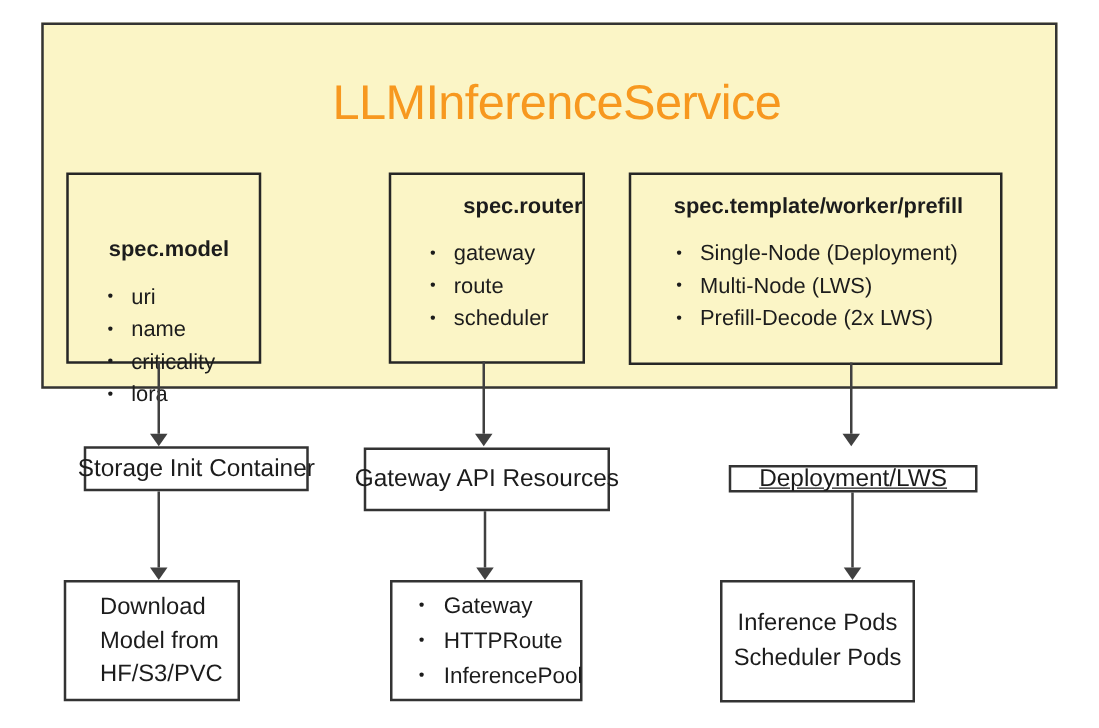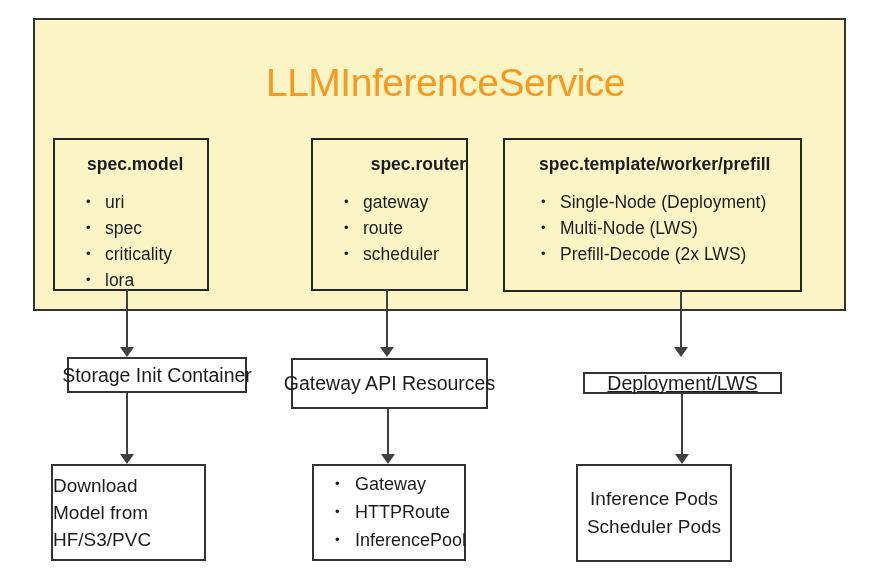--- a/index.html
+++ b/index.html
@@ -49,21 +49,21 @@
   .spec-list .li{
     display:flex;align-items:baseline;
     line-height:25px;white-space:nowrap;
   }
   .dot{
     width:19px;flex:0 0 19px;
     font-size:13px;
     position:relative;top:-2px;
   }
   .box-model{left:18px;top:118px;width:156px;height:153px;}
-  .box-model .spec-title{padding-left:32px;}
+  .box-model .spec-title{padding-left:32px;margin-top:35px;}
   .box-model .spec-list{padding-left:31px;}
   .box-router{left:276px;top:118px;width:157px;height:153px;}
   .box-router .spec-title{padding-left:13px;text-align:right;}
   .box-router .spec-list{padding-left:31px;}
   .box-template{left:468px;top:118px;width:299px;height:154px;}
   .box-template .spec-title{padding-left:34px;}
   .box-template .spec-list{padding-left:36px;}
   
   .mid-box{
     position:absolute;
@@ -77,21 +77,21 @@
   .mid-gateway{left:291px;top:358px;width:197px;height:51px;}
   .mid-deployment{left:583px;top:372px;width:199px;height:22px;text-decoration:underline;}
   
   .bottom-box{
     position:absolute;
     background:#ffffff;
     border:2px solid var(--border-dark);
     display:flex;flex-direction:column;justify-content:center;
     font-size:19px;line-height:27px;
   }
-  .bottom-download{left:51px;top:464px;width:155px;height:97px;}
+  .bottom-download{left:51px;top:464px;width:141px;height:97px;padding-left:27px;}
   .bottom-gwlist{left:312px;top:464px;width:154px;height:97px;font-size:18px;}
   .bottom-gwlist .li{display:flex;align-items:baseline;padding-left:21px;white-space:nowrap;}
   .bottom-gwlist .dot{width:20px;flex:0 0 20px;}
   .bottom-pods{left:576px;top:464px;width:156px;height:98px;text-align:center;line-height:28px;}
   .bb-line{white-space:nowrap;}
   
   .arrow{
     position:absolute;width:2px;
     background:var(--arrow);
   }
@@ -119,21 +119,21 @@
 
     <div class="spec-box box-model">
       <div class="spec-title">spec.model</div>
       <div class="spec-list">
         <div class="li">
             <span class="dot">•</span>
             <span>uri</span>
           </div>
         <div class="li">
             <span class="dot">•</span>
-            <span>spec</span>
+            <span>name</span>
           </div>
         <div class="li">
             <span class="dot">•</span>
             <span>criticality</span>
           </div>
         <div class="li">
             <span class="dot">•</span>
             <span>lora</span>
           </div>
       </div>

